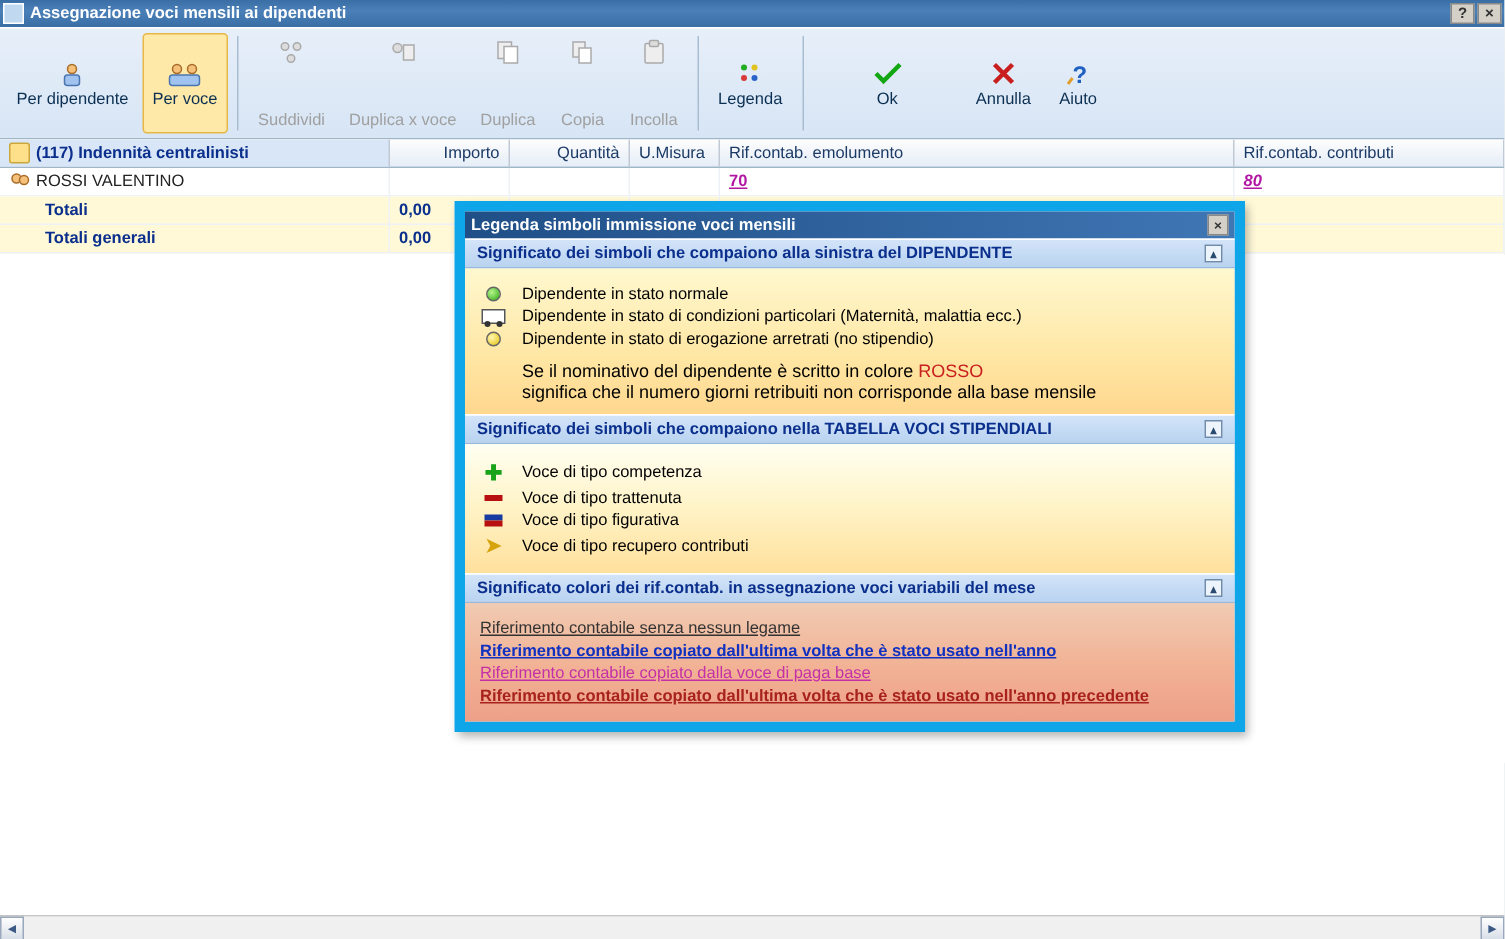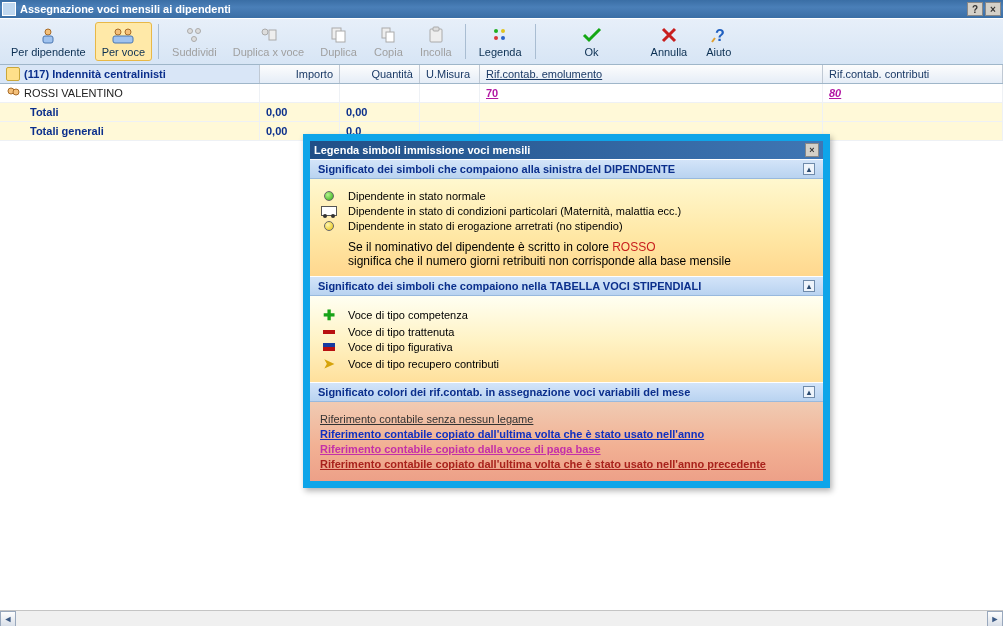--- a/index.html
+++ b/index.html
@@ -8,33 +8,33 @@
   .window { width: 1003px; height: 626px; background: #ece9d8; display: flex; flex-direction: column; }
 
   .titlebar { background: linear-gradient(to bottom, #3a6ea5 0%, #4a7fb8 40%, #3a6ea5 100%); color: #fff; height: 18px; display: flex; align-items: center; padding: 0 2px; font-weight: bold; font-size: 11px; }
   .titlebar .icon { width: 14px; height: 14px; margin-right: 4px; background:#c0d8f0; border:1px solid #fff; }
   .titlebar .spacer { flex: 1; }
   .titlebar .winbtn { width: 16px; height: 14px; margin-left: 2px; background: #d4d0c8; border: 1px solid #888; color: #333; display:flex; align-items:center; justify-content:center; font-size:10px; font-weight:bold; cursor:pointer; }
 
   .toolbar { background: linear-gradient(to bottom, #e7eff9 0%, #d7e5f5 100%); border-top:1px solid #fff; border-bottom: 1px solid #9fb6c9; padding: 3px 4px; display: flex; align-items: stretch; gap: 2px; }
   .tbtn { display:flex; flex-direction:column; align-items:center; justify-content:center; padding: 2px 6px 2px 6px; min-width: 45px; border:1px solid transparent; border-radius:3px; cursor:pointer; color:#0b2f52; }
   .tbtn.active { background:#ffe9a8; border-color:#e8b847; }
-  .tbtn.disabled { color:#a0a0a0; cursor:default; }
+  .tbtn.disabled { color:#a0a0a0; cursor:default;gap:28px; }
   .tbtn .ticon { height:20px; display:flex; align-items:center; justify-content:center; }
   .tbtn .tlbl { font-size:11px; padding-top:1px; white-space:nowrap; }
   .toolbar .sep { width:1px; background:#a9bdd2; margin: 2px 4px; }
   .wide { min-width: 100px; }
 
   .grid { position:relative; flex:1; overflow:hidden; background:#fff; }
   .grid-header { display:flex; height:19px; background:linear-gradient(to bottom,#fdfdfd,#e5edf7); border-bottom:1px solid #9fb6c9; }
   .gh { border-right:1px solid #c0c9d4; display:flex; align-items:center; padding:0 6px; font-weight:normal; color:#1b3a66; position:relative; }
   .gh.first { width: 260px; }
   .gh.qty, .gh.imp { width: 80px; justify-content:flex-end; }
   .gh.um { width:60px;text-align:right; }
-  .gh.rif1 { flex:1;text-decoration:underline; }
+  .gh.rif1 { flex:1; }
   .gh.rif2 { width: 180px; }
   .gh .hicon { width:14px; height:14px; margin-right:4px; display:inline-block; }
 
   .grid-body { background:#fff; }
   .gr { display:flex; height:19px; border-bottom:1px solid #eef1f5; }
   .gc { border-right:1px solid #eef1f5; display:flex; align-items:center; padding:0 6px; color:#222; }
   .gc.first { width:260px; }
   .gc.num { width:80px; color:#0b2f8c; font-weight:bold; }
   .gc.um { width:60px; }
   .gc.rif1 { flex:1; }
@@ -67,21 +67,21 @@
   .lrow { display:flex; align-items:center; gap:10px; margin:3px 0; }
   .lrow .sym { width:18px; display:flex; justify-content:center; }
   .lrow .txt { flex:1; color:#000; }
   .note { margin:8px 0 0 28px; font-size:12px; }
   .note .red { color:#c8201e; }
   .ref { margin:3px 0; font-size:11px; }
   .ref.u { text-decoration:underline; cursor:pointer; }
   .ref.c0 { color:#333; }
   .ref.c1 { color:#0a7d12; font-weight:bold; }
   .ref.c2 { color:#1030c0; font-weight:bold; }
-  .ref.c3 { color:#c430a8; font-weight:bold; }
+  .ref.c3 { color:#c430a8; font-weight:normal; }
   .ref.c4 { color:#a8221c; font-weight:bold; }
   .dot { width:10px; height:10px; border-radius:50%; border:1px solid #666; }
   .dot.green { background:radial-gradient(circle at 35% 35%, #b6f58e, #2daa10); }
   .dot.yellow { background:radial-gradient(circle at 35% 35%, #fff6b0, #e6c207); }
   .car { width:16px; height:10px; border:1px solid #555; background:#fff; position:relative; }
   .car::before,.car::after{content:"";position:absolute;bottom:-3px;width:4px;height:4px;background:#333;border-radius:50%;}
   .car::before{left:1px;} .car::after{right:1px;}
   .plus { color:#18a318; font-weight:bold; font-size:14px; }
   .minus { width:12px; height:4px; background:#b81010; }
   .figur { width:12px; height:8px; display:flex; flex-direction:column; }

